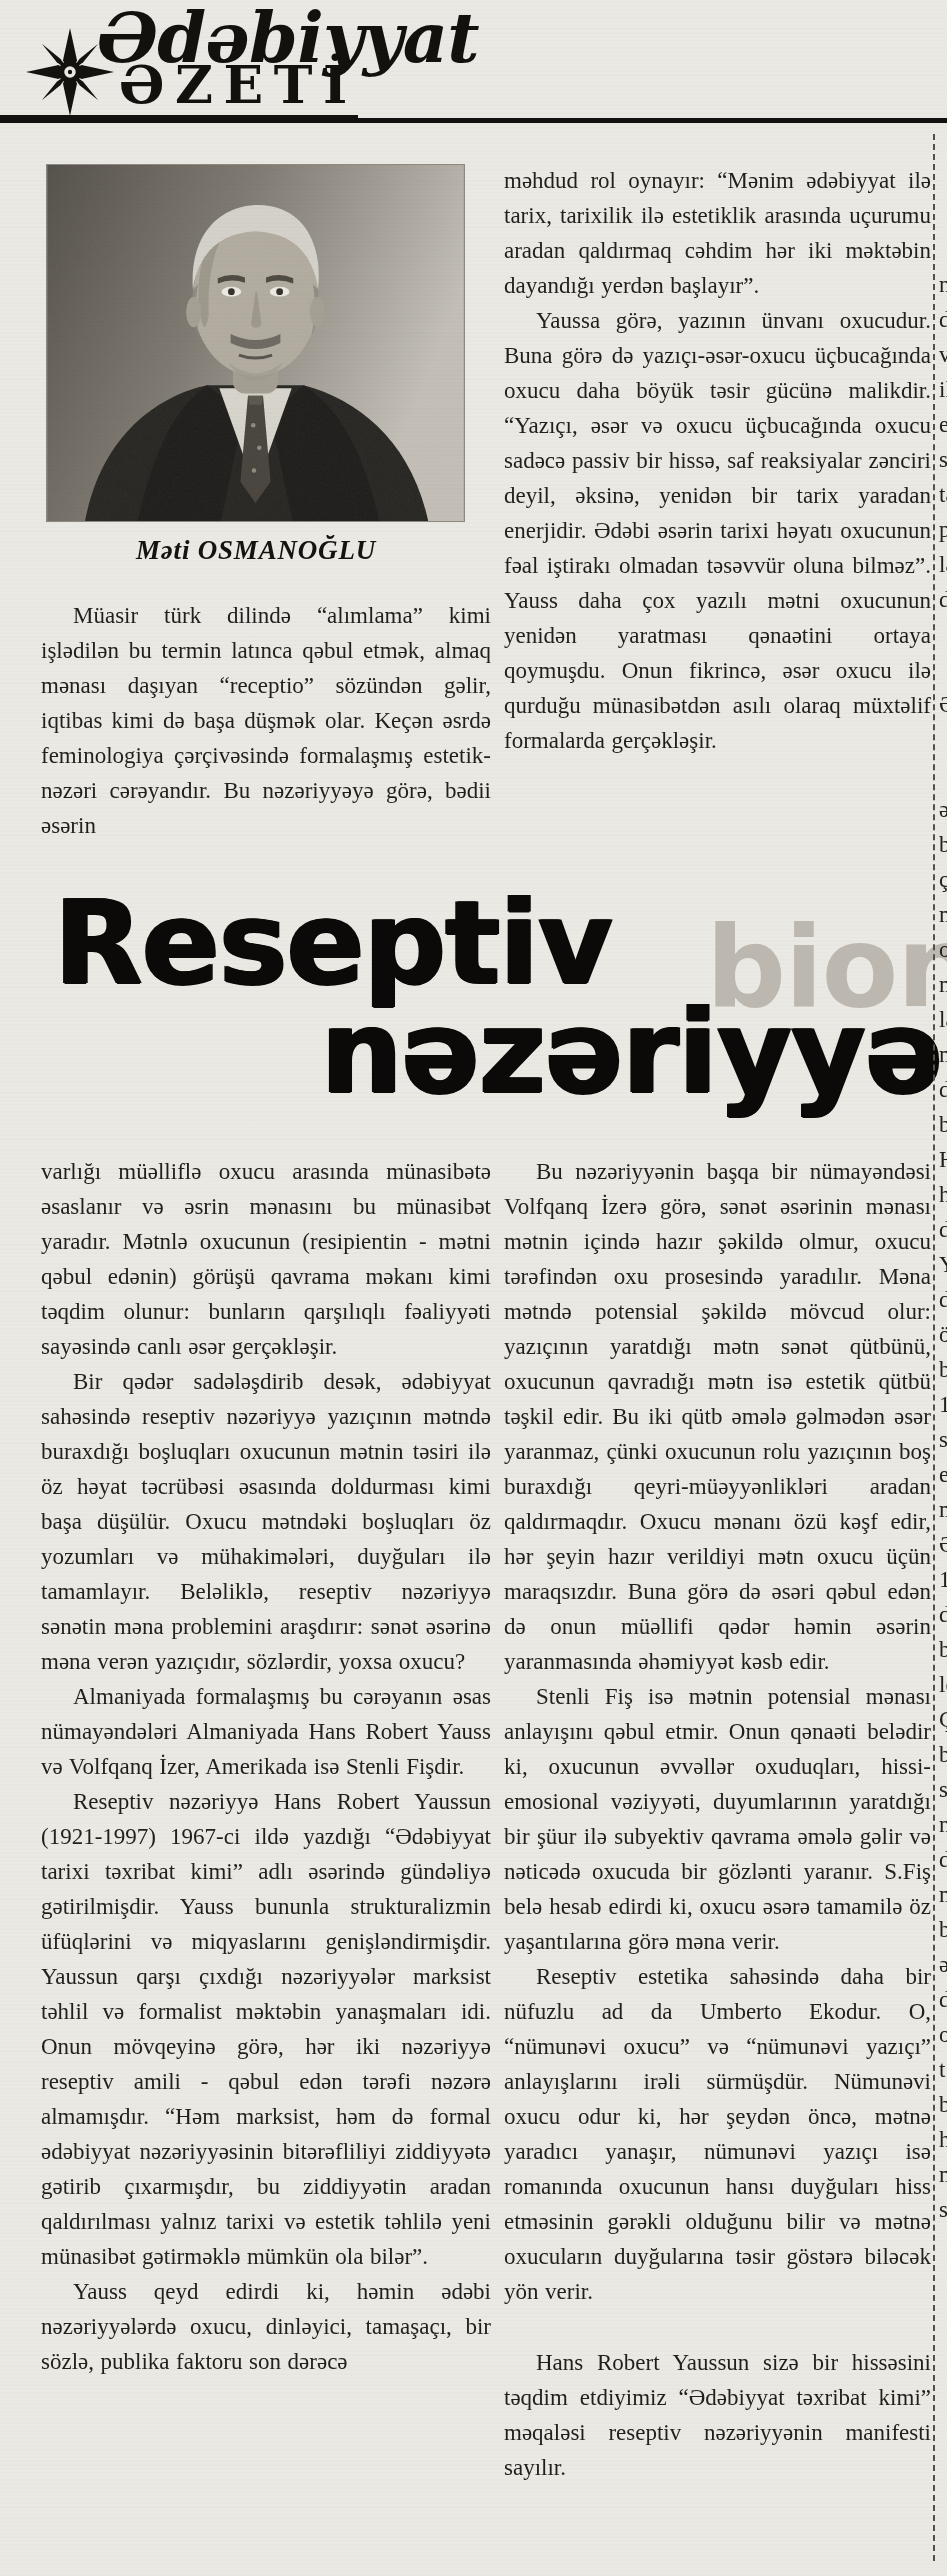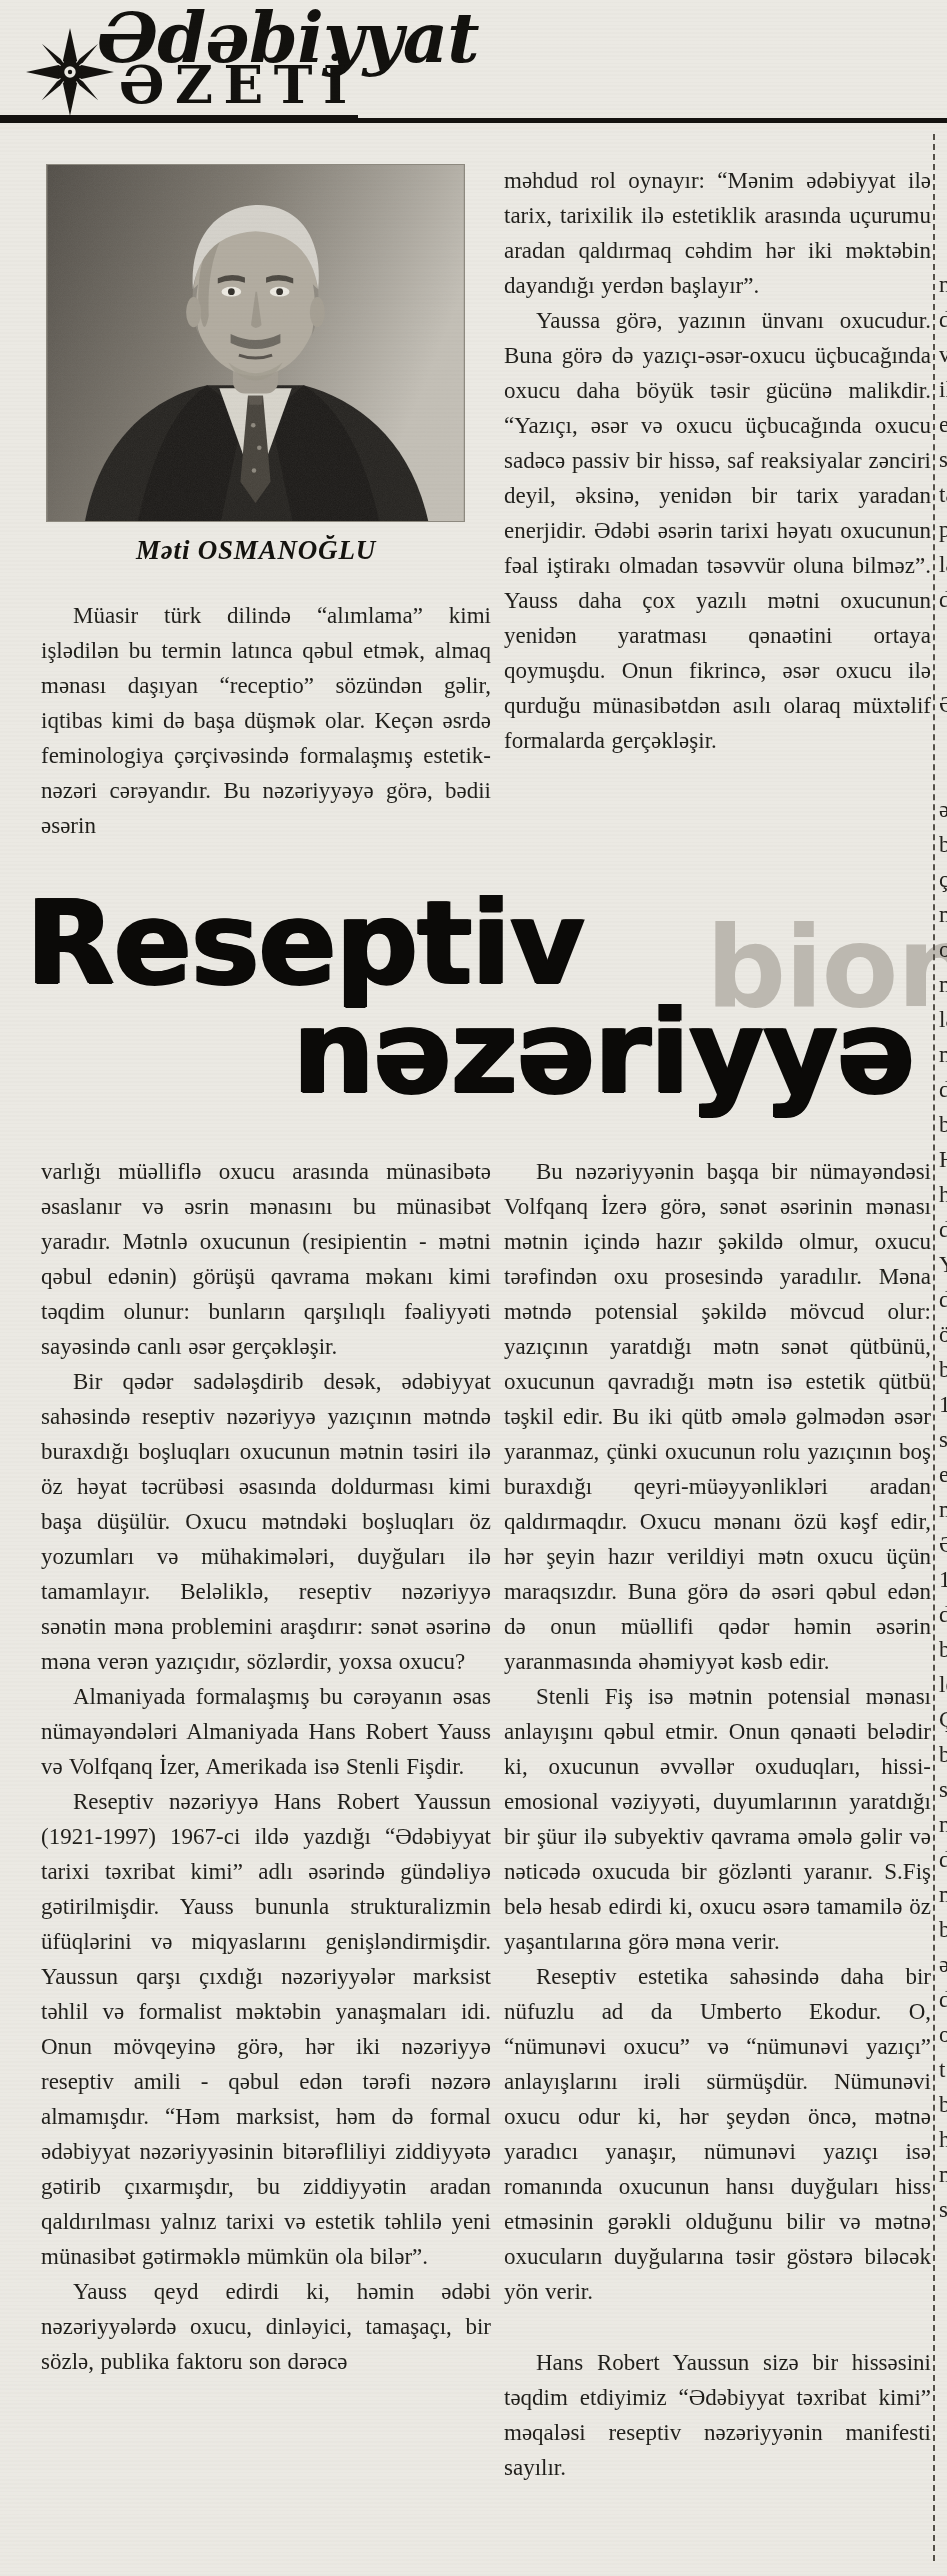--- a/index.html
+++ b/index.html
@@ -58,21 +58,21 @@
   .col-left-bottom{ left:41px;  top:1154px; width:450px; height:1410px; }
   .col-mid-bottom { left:504px; top:1154px; width:427px; height:1410px; }
 
   
   .ghost-headline{
     position:absolute; left:706px; top:910px; width:319px; height:114px;
     font-family:"DejaVu Sans","Liberation Sans",sans-serif; font-weight:bold;
     font-size:112px; line-height:114px; color:#bcb8b0; letter-spacing:-1.5px;
     overflow:hidden; z-index:1;
   }
-  .headline{ position:absolute; left:14px; top:886px; width:905px; z-index:2; }
+  .headline{ position:absolute; left:42px; top:886px; width:905px; z-index:2; }
   .hl1,.hl2{
     display:block; font-family:"DejaVu Sans","Liberation Sans",sans-serif;
     font-weight:bold; color:#0b0a08; letter-spacing:-0.8px;
     text-shadow:1.5px 0 0 #0b0a08, -1.5px 0 0 #0b0a08, 0 0.8px 0 #0b0a08;
   }
   .hl1{ font-size:115px; line-height:115px; margin-left:12px; }
   .hl2{ font-size:115px; line-height:115px; text-align:right; margin-top:-6px; padding-right:4.6px; }
 
   
   .edge-divider{

